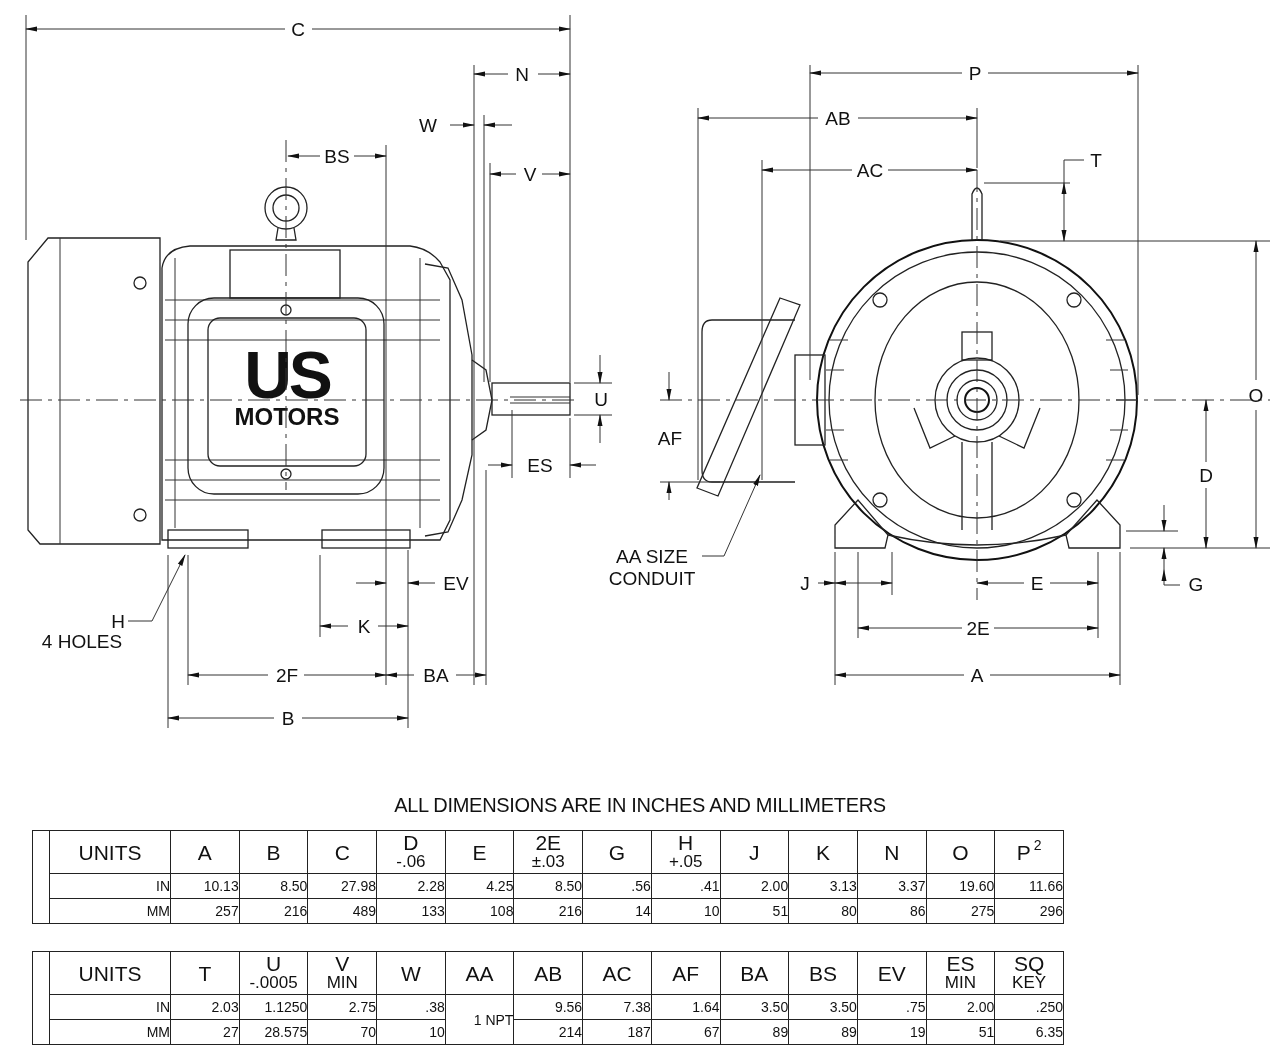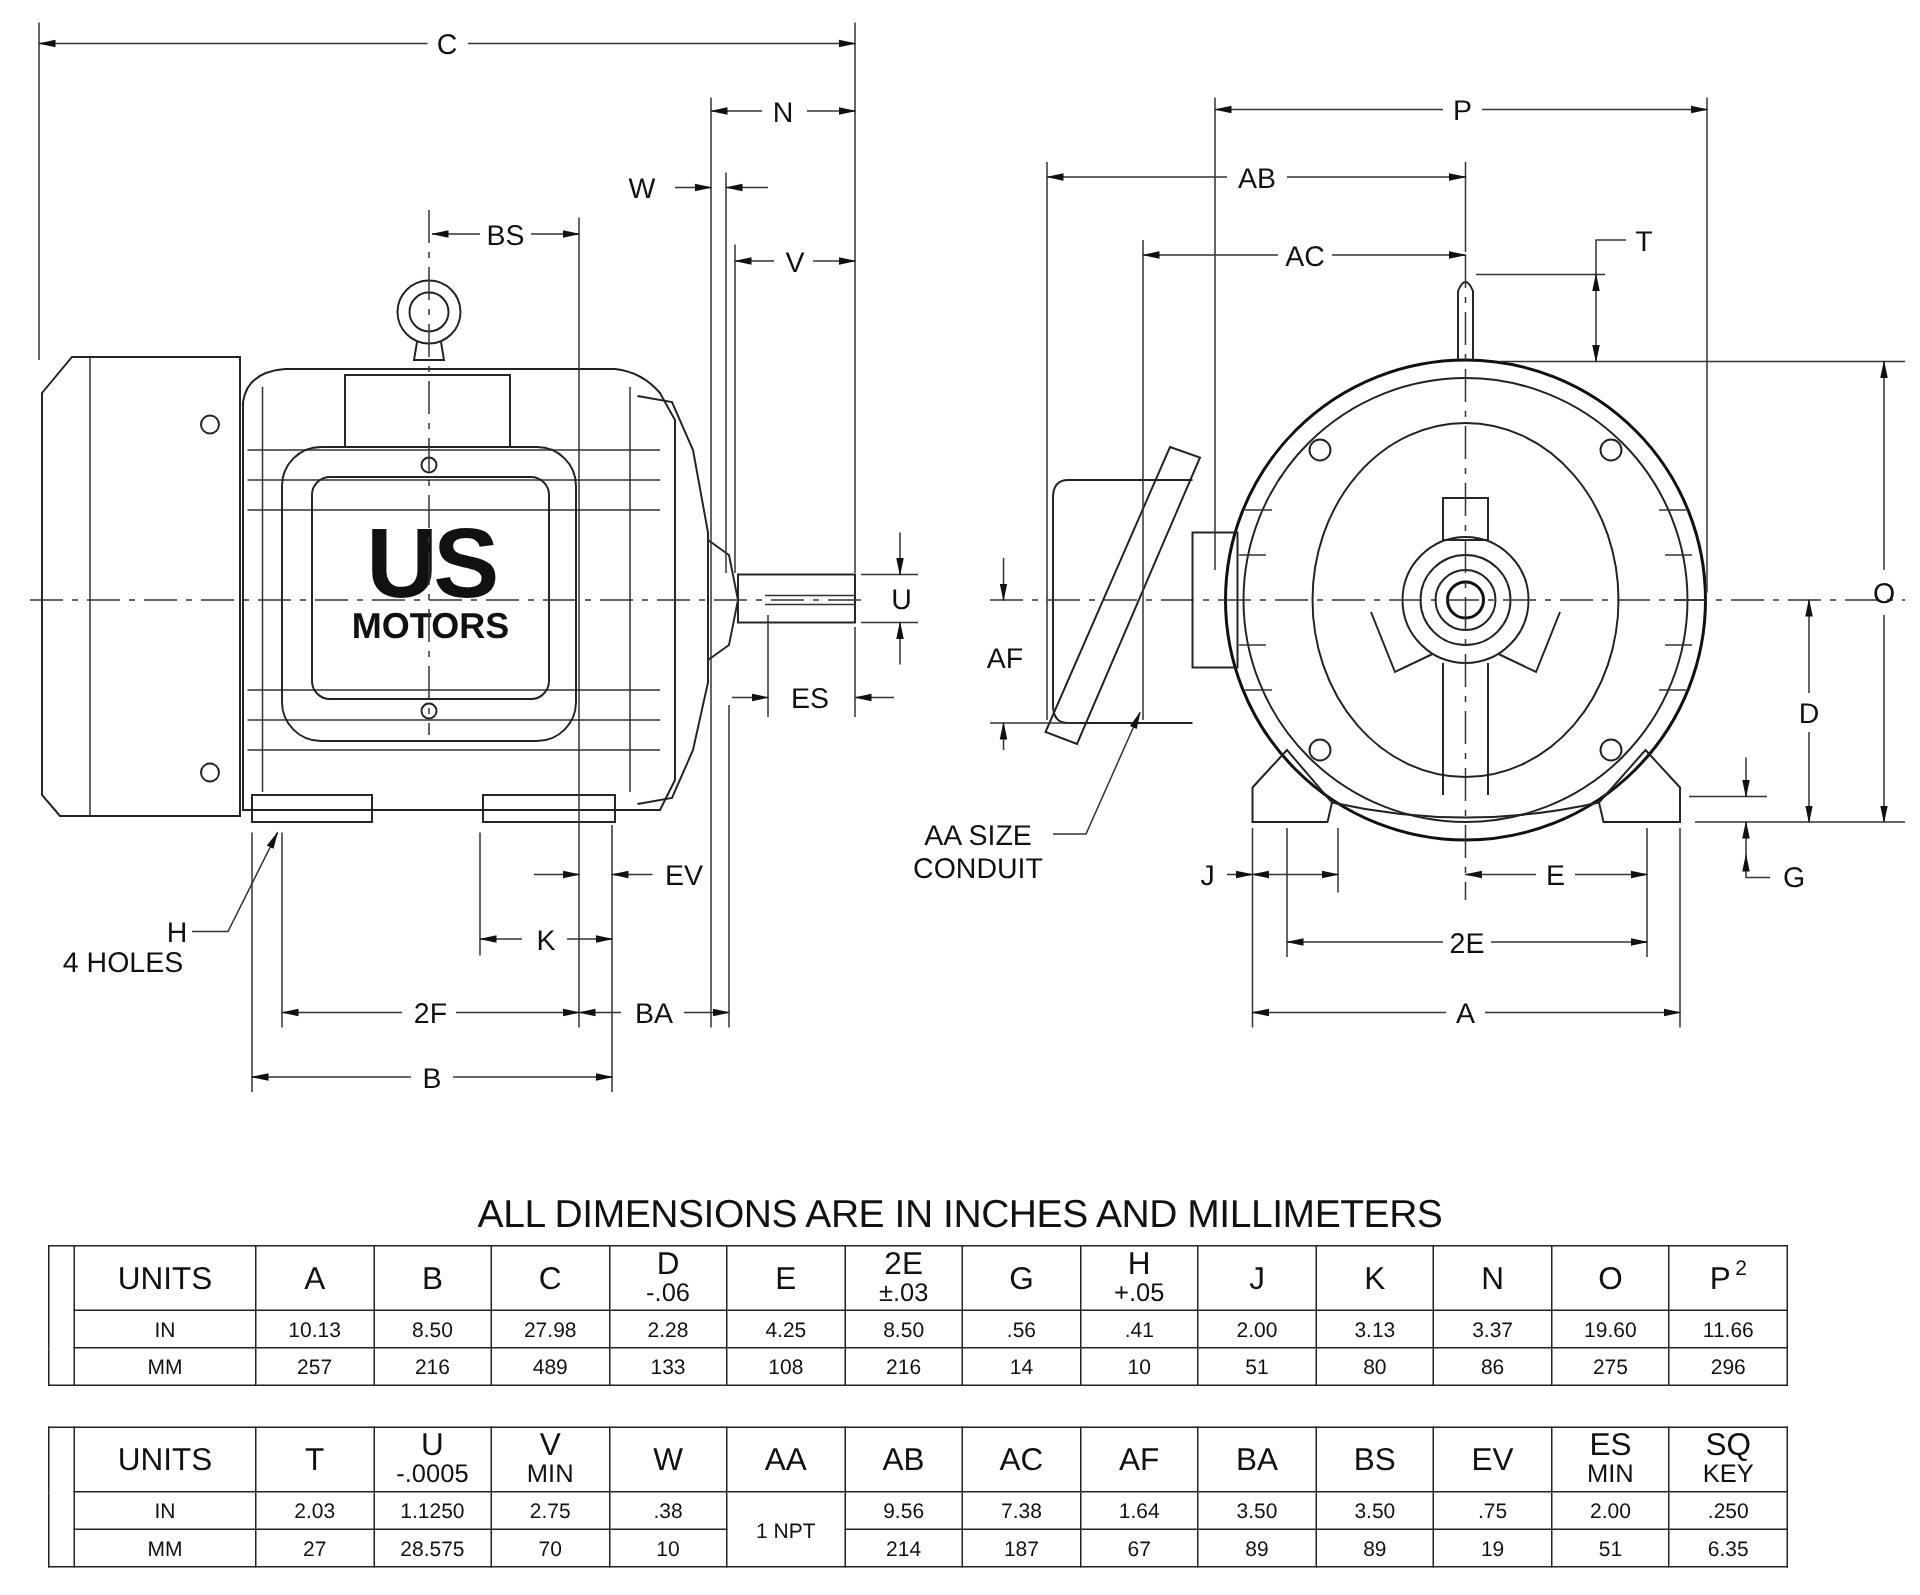--- a/index.html
+++ b/index.html
@@ -4,25 +4,25 @@
 <style>
   html,body{margin:0;padding:0;background:#fff;}
   body{width:1280px;height:1063px;position:relative;overflow:hidden;font-family:"Liberation Sans",sans-serif;color:#111;}
   #drawing{position:absolute;left:0;top:0;width:1280px;height:780px;}
   #drawing text{font-family:"Liberation Sans",sans-serif;fill:#111;}
   .dim{font-size:19px;}
   .ln{stroke:#222;stroke-width:1.3;fill:none;}
   .thin{stroke:#333;stroke-width:1;fill:none;}
   .thick{stroke:#111;stroke-width:2;fill:none;}
   .ctr{stroke:#333;stroke-width:1;stroke-dasharray:22 6 4 6;fill:none;}
-  .title{position:absolute;left:0;width:1280px;top:794px;text-align:center;font-size:26px;letter-spacing:-0.3px;}
-  table.dims{position:absolute;left:32px;width:1160px;border-collapse:collapse;table-layout:fixed;font-family:"Liberation Sans",sans-serif;}
+  .title{position:absolute;left:0;width:1280px;top:794px;text-align:center;font-size:20px;letter-spacing:-0.3px;}
+  table.dims{position:absolute;left:32px;width:1032px;border-collapse:collapse;table-layout:fixed;font-family:"Liberation Sans",sans-serif;}
   table.dims td{border:1.5px solid #222;text-align:center;padding:0;line-height:1;}
   table.dims tr.hdr td{height:42px;font-size:21px;}
-  table.dims tr.val td{height:24px;font-size:14px;}
+  table.dims tr.val td{height:24px;font-size:14px;text-align:right;}
   table.dims td.stub{width:16px;}
   table.dims td.units{width:120px;}
   .sub{display:block;font-size:17px;margin-top:1px;}
   .sup{font-size:14px;vertical-align:top;position:relative;top:-4px;margin-left:3px;}
   #t1{top:830px;}
   #t2{top:951px;}
 </style>
 </head>
 <body>
 

